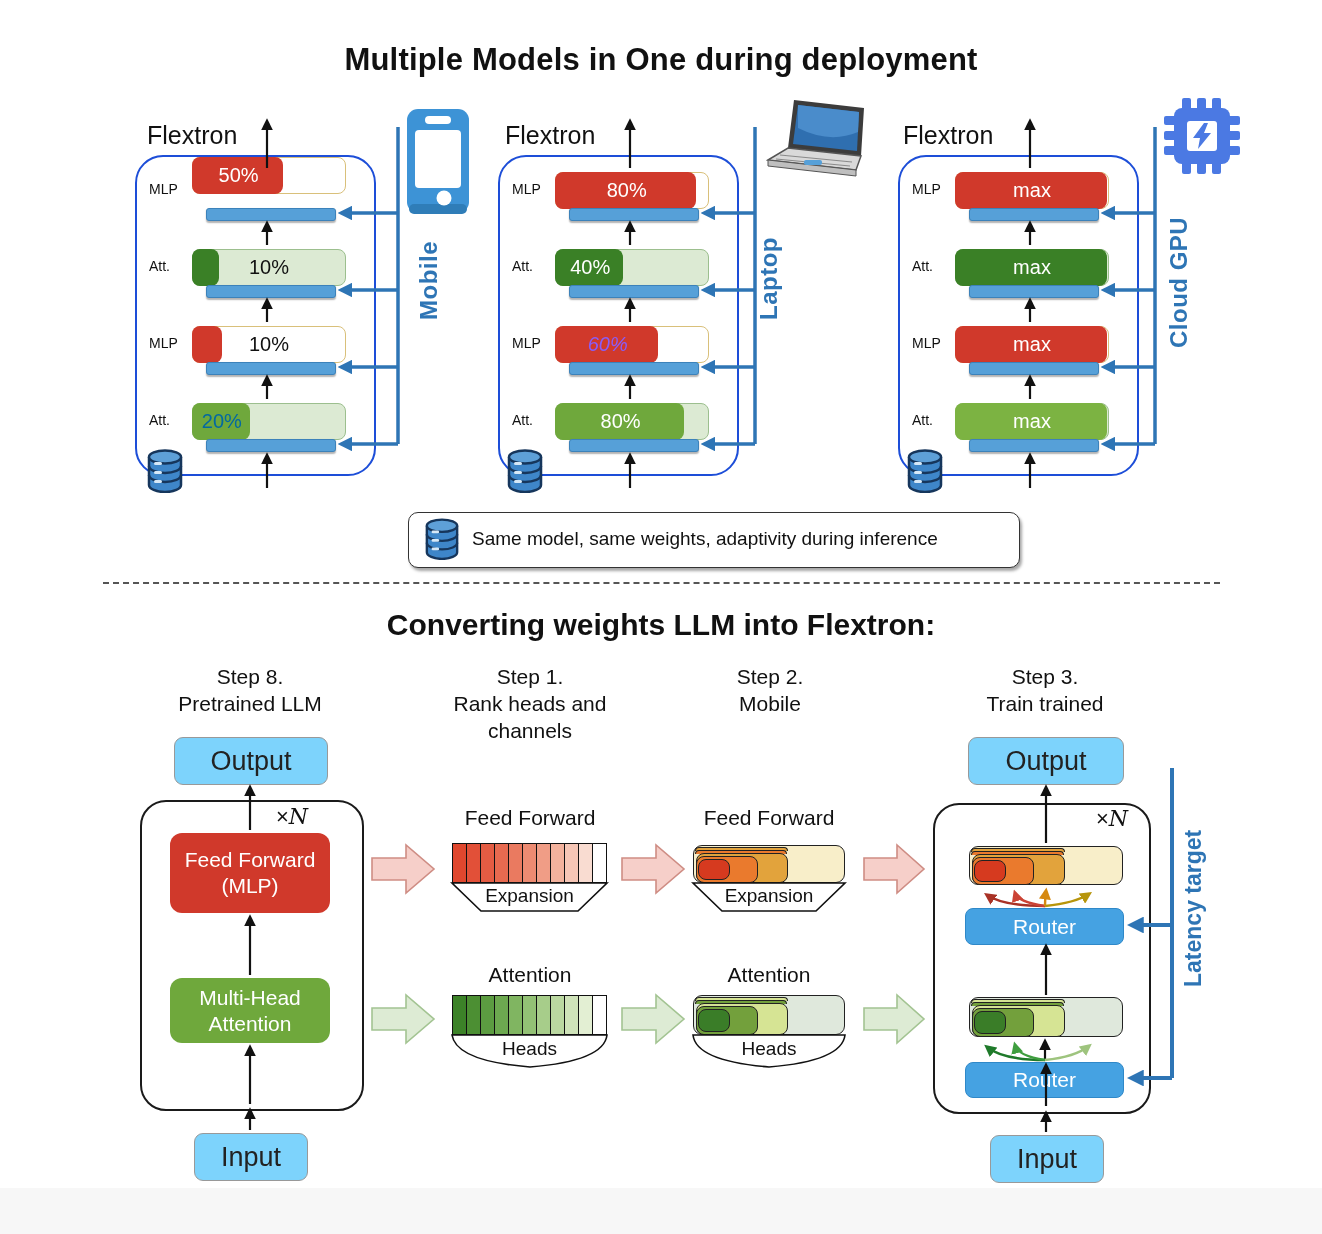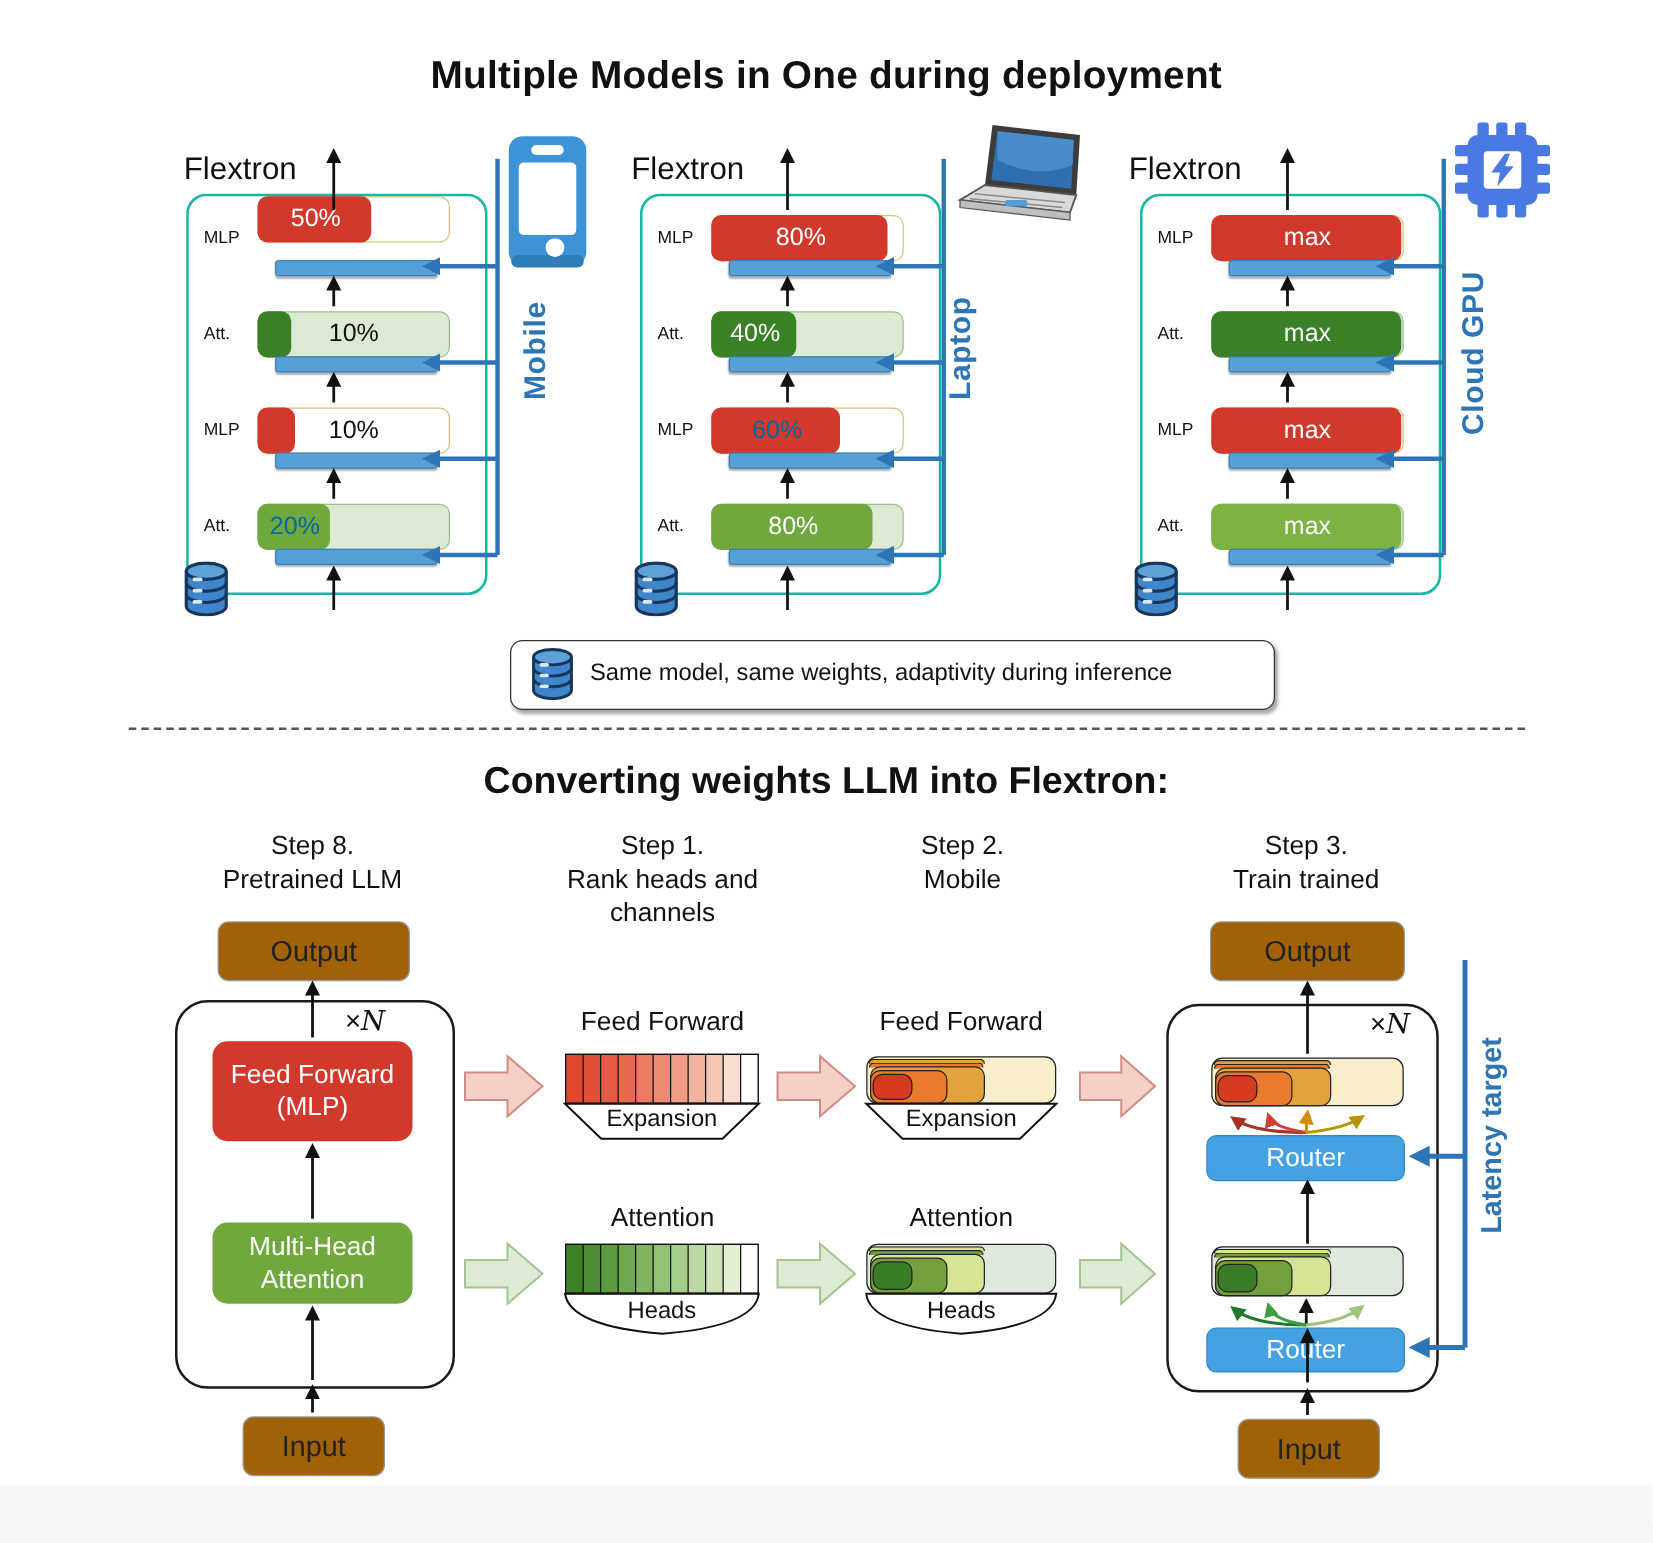--- a/index.html
+++ b/index.html
@@ -5,36 +5,36 @@
   html,body{margin:0;padding:0;background:#fff;}
   body{width:1322px;height:1234px;position:relative;font-family:"Liberation Sans",sans-serif;color:#111;overflow:hidden;}
   .abs{position:absolute;}
   .ctr{text-align:center;}
   
   .title1{left:0;top:42px;width:1322px;font-size:31px;font-weight:700;letter-spacing:.2px;}
   .title2{left:0;top:608px;width:1322px;font-size:30px;font-weight:700;}
   .divider{left:103px;top:582px;width:1117px;border-top:2px dashed #555;}
   .botband{left:0;top:1188px;width:1322px;height:46px;background:#f7f7f7;}
   
-  .panel{width:237px;height:317px;background:#fff;border:2px solid #14b8a6;border-radius:16px;margin-left:14px;}
+  .panel{width:237px;height:317px;background:#fff;border:2px solid #1d4ed8;border-radius:28px;}
   .flexlabel{font-size:25px;width:120px;}
   .rlabel{position:absolute;left:12px;width:42px;font-size:14px;color:#111;}
   .tray{position:absolute;left:55px;width:154px;height:37px;border-radius:8px;box-sizing:border-box;}
   .tray.mlp{background:#fff;border:1.6px solid var(--mlpBorder);}
   .tray.att{background:var(--attBg);border:1.6px solid var(--attBorder);}
   .fill{position:absolute;left:-1px;top:-1px;bottom:-1px;border-radius:8px;}
   .pct{position:absolute;left:0;top:0;bottom:0;display:flex;align-items:center;justify-content:center;font-size:20px;}
   .bluebar{position:absolute;left:69px;width:130px;height:13px;background:var(--blueBar);border:1px solid var(--blueBarEdge);border-radius:3px;box-shadow:0 1.5px 1.5px rgba(0,0,0,.3);box-sizing:border-box;}
   .devlabel{color:var(--lineBlue);font-weight:700;font-size:24px;writing-mode:vertical-rl;transform:rotate(180deg);letter-spacing:.5px;}
   
   .legend{left:408px;top:512px;width:610px;height:54px;background:#fff;border:1.6px solid #333;border-radius:10px;box-shadow:2px 3px 3px rgba(0,0,0,.35);}
   .legendtext{left:472px;top:512px;height:54px;display:flex;align-items:center;font-size:19px;}
   
   .stephead{font-size:21px;line-height:27px;}
-  .iobox{height:46px;background:#a16207;border:1.5px solid #999;border-radius:9px;display:flex;align-items:center;justify-content:center;font-size:23px;color:#222;}
+  .iobox{height:46px;background:#7dd3fc;border:1.5px solid #999;border-radius:9px;display:flex;align-items:center;justify-content:center;font-size:27px;color:#222;}
   .bigbox{background:#fff;border:2px solid #1a1a1a;border-radius:26px;}
   .xn{font-size:22px;color:#111;}
   .nvar{font-family:"DejaVu Serif",serif;font-style:italic;}
   .ffbox{left:170px;top:833px;width:160px;height:80px;background:var(--red);border-radius:12px;color:#fff;font-size:21px;line-height:26px;display:flex;flex-direction:column;align-items:center;justify-content:center;}
   .mhabox{left:170px;top:978px;width:160px;height:65px;background:var(--greenMid);border-radius:12px;color:#fff;font-size:21px;line-height:26px;display:flex;flex-direction:column;align-items:center;justify-content:center;}
   .sublabel{font-size:21px;color:#111;}
   .cellbar{display:flex;background:#111;border:1.6px solid #111;gap:1.2px;box-sizing:border-box;}
   .cellbar i{flex:1;}
   .shapetext{font-size:19px;color:#111;}
   
@@ -115,21 +115,21 @@
     <div class="pct" style="width: 45%;">
         <span style="color: rgb(255, 255, 255);">40%</span>
       </div>
   </div>
   <div class="bluebar" style="top:128px;"></div>
 
   <span class="rlabel" style="top:178px;">MLP</span>
   <div class="tray mlp" style="top:169px;">
     <div class="fill" style="width: 68%; background: rgb(208, 57, 43);"></div>
     <div class="pct" style="width: 68%;">
-        <span style="color: #0369a1;">60%</span>
+        <span style="color: #8b5cf6; font-style: italic;">60%</span>
       </div>
   </div>
   <div class="bluebar" style="top:205px;"></div>
 
   <span class="rlabel" style="top:255px;">Att.</span>
   <div class="tray att" style="top:246px;">
     <div class="fill" style="width: 85%; background: rgb(111, 168, 60);"></div>
     <div class="pct" style="width: 85%;">
         <span style="color: rgb(255, 255, 255);">80%</span>
       </div>

